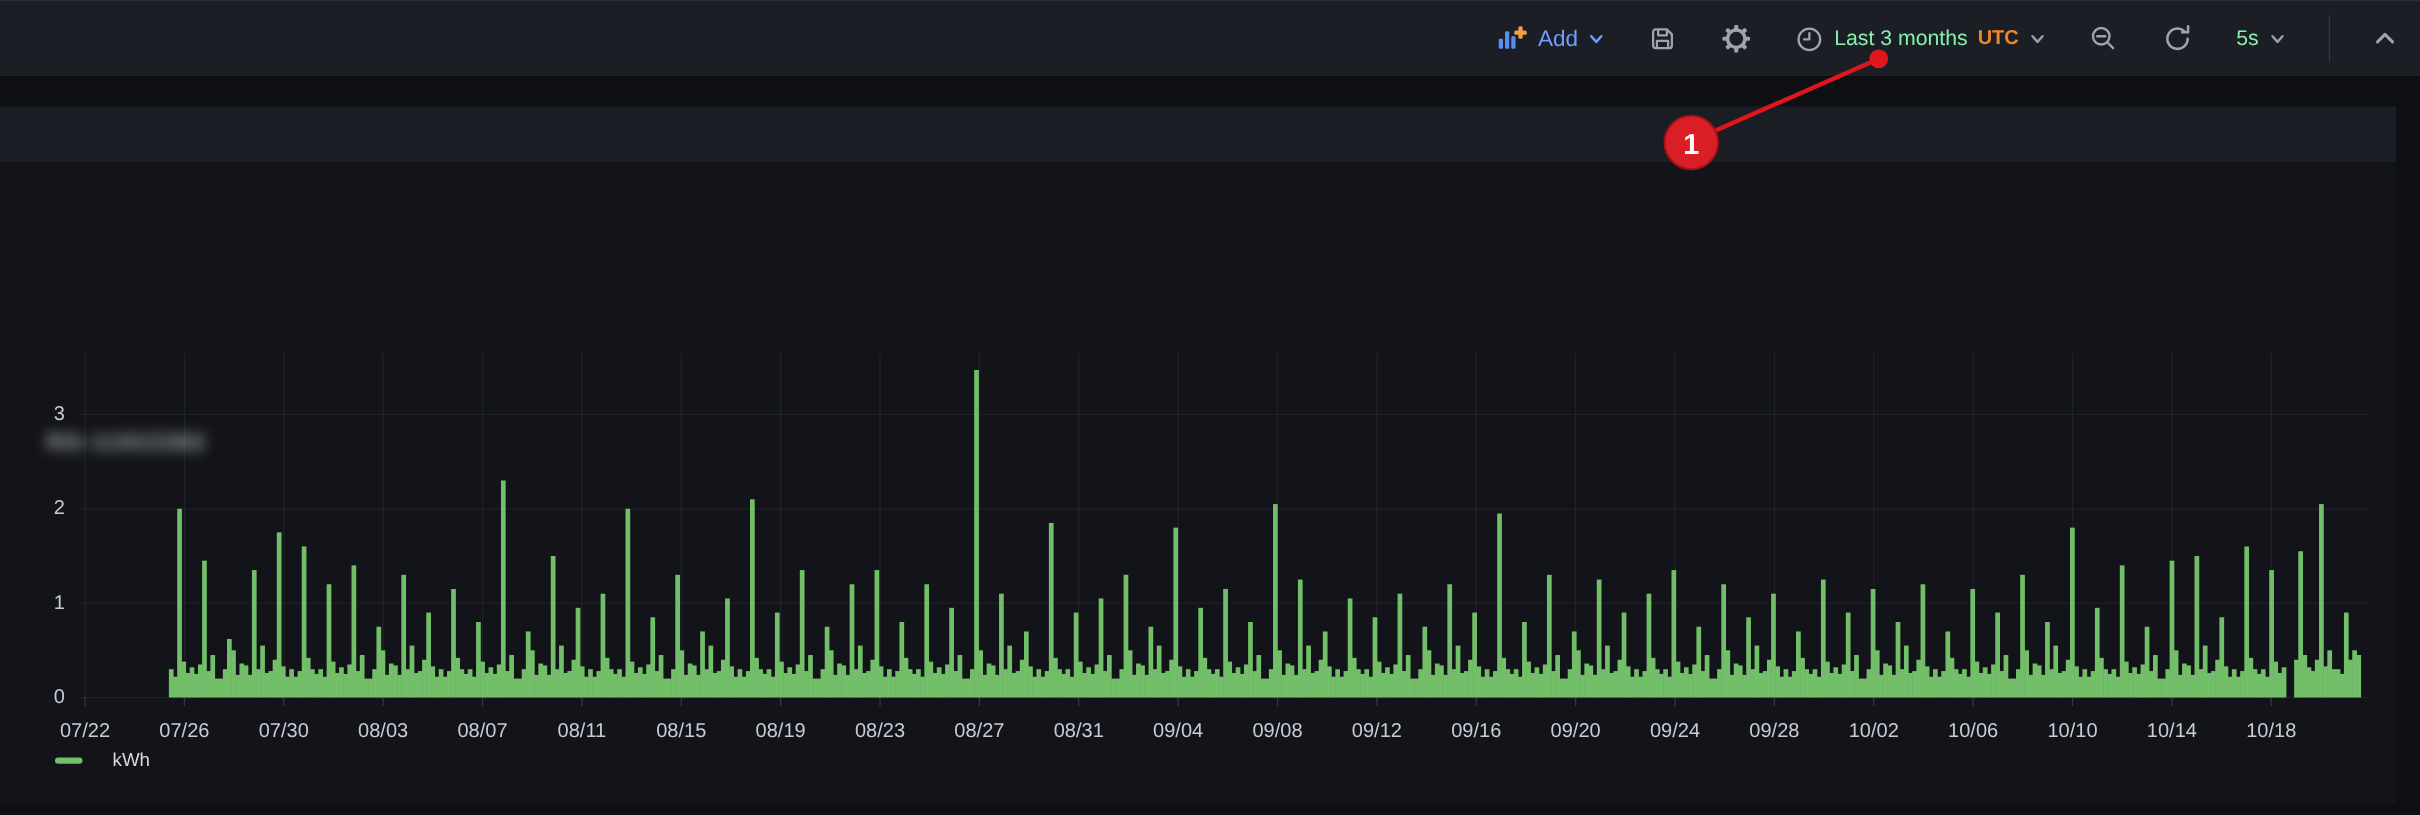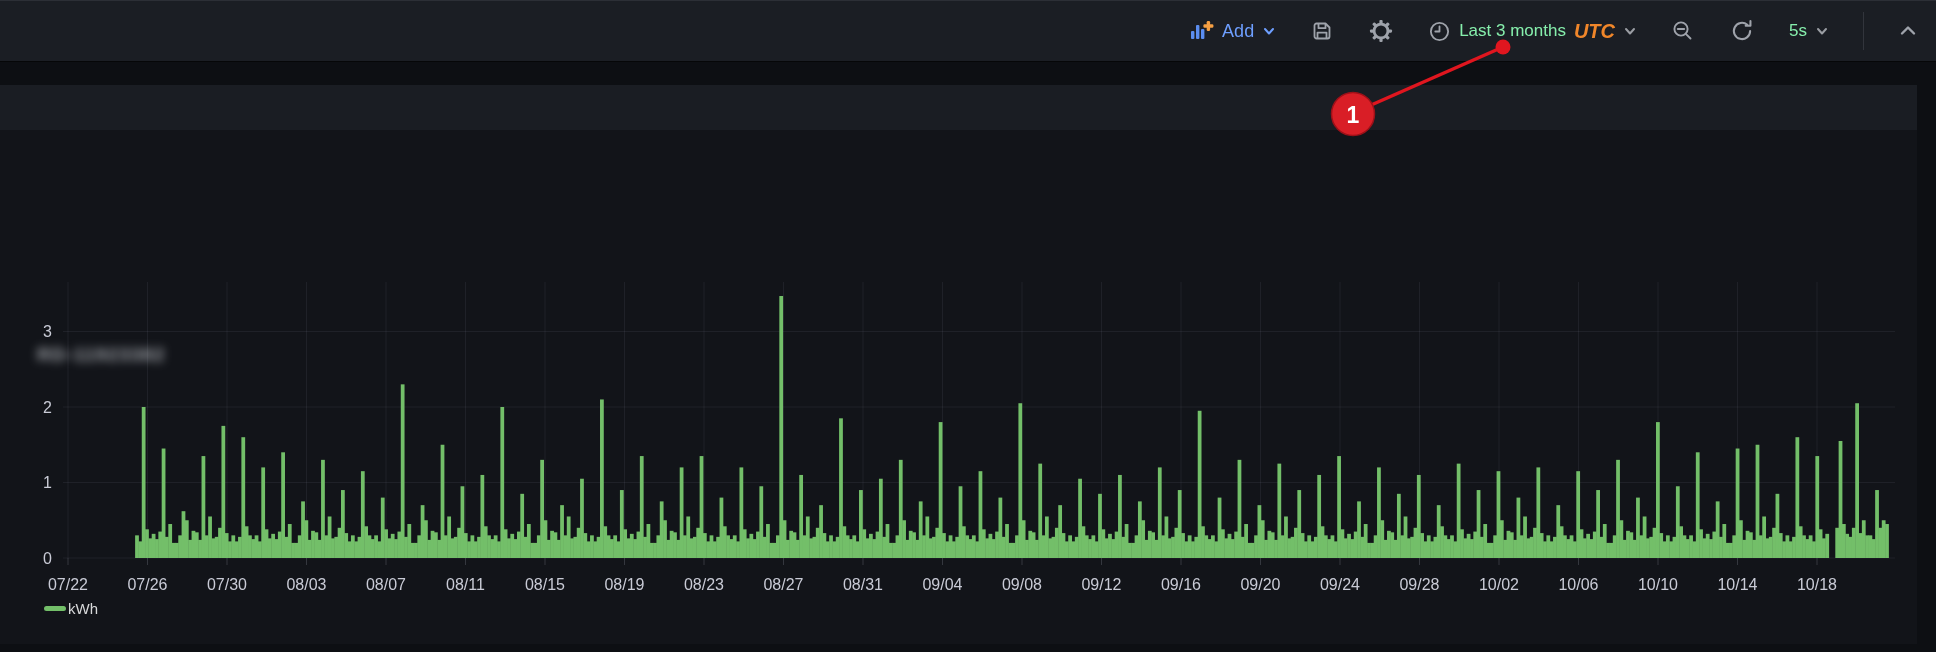--- a/index.html
+++ b/index.html
@@ -7,40 +7,40 @@
        font-family:"Liberation Sans", sans-serif;-webkit-font-smoothing:antialiased;}
 
   
   .toolbar{position:absolute;left:0;top:0;width:1936px;height:62px;
            background:#1b1e24;border-top:1px solid #2c2f36;border-bottom:1px solid #060708;
            box-sizing:border-box;z-index:5;}
   .tb-right{position:absolute;right:18px;top:0;height:60px;display:flex;align-items:center;gap:34px;}
   .tb-btn{display:flex;align-items:center;gap:8px;background:none;border:none;padding:0;cursor:pointer;text-align:right;}
   .tb-label{color:#86efac;font-size:17px;}
   .add-label{color:#6e9fff;font-size:18px;font-weight:500;}
-  .utc-label{color:#f0862a;font-size:20px;font-weight:600;font-style:italic;}
+  .utc-label{color:#f0862a;font-size:16px;font-weight:600;}
   .icon{display:block;}
   .tb-divider{width:1px;height:38px;background:#32353c;}
 
   
   .gap-row{position:absolute;left:0;top:63px;width:1936px;height:22px;background:#0d0f13;}
   .row-strip{position:absolute;left:0;top:85px;width:1917px;height:45px;background:#1a1d23;}
   .grip{position:absolute;left:1896px;top:93px;display:grid;
         grid-template-columns:repeat(2,4.5px);grid-auto-rows:4.5px;gap:4.5px;}
   .grip span{background:#595d64;border-radius:1px;}
 
   .panel{position:absolute;left:0;top:130px;width:1917px;height:514px;background:#121419;}
   .panel-title{position:absolute;left:37px;top:198px;font-size:19px;font-weight:700;
                letter-spacing:1px;color:#c3c7cd;filter:blur(5px);opacity:.8;z-index:2;}
 
   
   #chart-svg{position:absolute;left:0;top:0;width:1936px;height:652px;z-index:1;}
 
   
-  .legend{position:absolute;left:44px;top:600px;display:flex;align-items:center;gap:2px;z-index:2;cursor:pointer;}
+  .legend{position:absolute;left:44px;top:600px;display:flex;align-items:center;gap:24px;z-index:2;cursor:pointer;}
   .legend-swatch{width:22px;height:5px;border-radius:3px;}
   .legend-label{color:#d8d9da;font-size:15px;}
 
   
   #annotation-svg{position:absolute;left:0;top:0;width:1936px;height:652px;z-index:20;pointer-events:none;}
   .badge-num{fill:#ffffff;font-size:23px;font-weight:700;font-family:"Liberation Sans",sans-serif;}
 </style>
 </head>
 <body>
 

